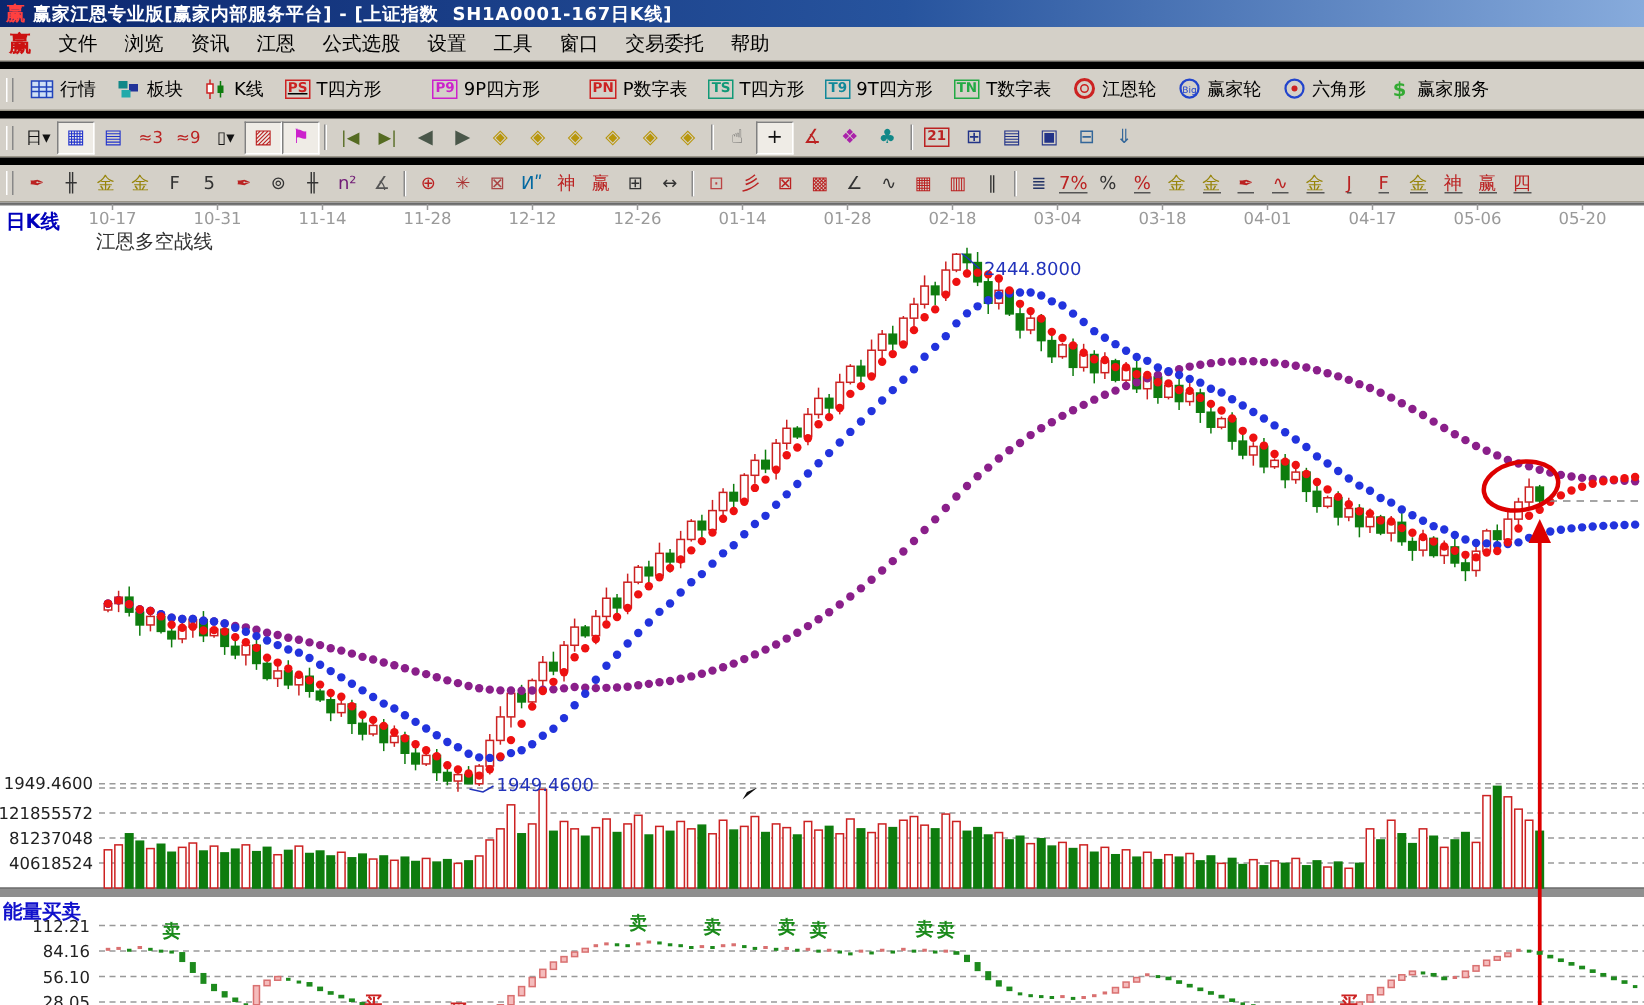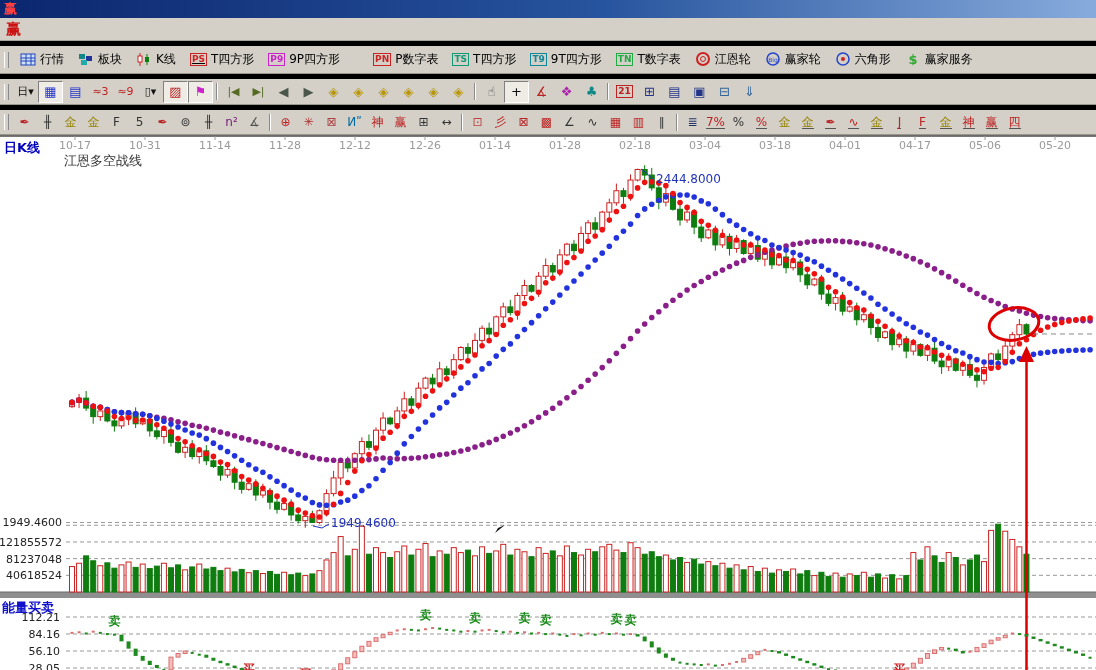--- a/index.html
+++ b/index.html
@@ -26,24 +26,37 @@
   .t3 .tbtn{min-width:21px;height:18px;font-size:12px;}
   .u span{border-bottom:1px solid #555;}
   .chart{position:relative;width:1096px;height:551px;background:#fff;border-top:1px solid #6b6b6b;}
   svg{font-family:"DejaVu Sans","Liberation Sans",sans-serif;display:block;}
 </style>
 </head>
 <body>
 
 <div class="titlebar">
   <span class="tlogo">赢</span>
+  <span class="ttext">赢家江恩专业版[赢家内部服务平台] - [上证指数  SH1A0001-167日K线]</span>
 </div>
 
 <div class="menubar">
   <span class="mlogo">赢</span>
+  <div id="menu-items" style="display:flex">
+      <span class="menu-item">文件</span>
+      <span class="menu-item">浏览</span>
+      <span class="menu-item">资讯</span>
+      <span class="menu-item">江恩</span>
+      <span class="menu-item">公式选股</span>
+      <span class="menu-item">设置</span>
+      <span class="menu-item">工具</span>
+      <span class="menu-item">窗口</span>
+      <span class="menu-item">交易委托</span>
+      <span class="menu-item">帮助</span>
+    </div>
 </div>
 
 <div class="toolbar t1" id="toolbar-main">
     <span class="grip"></span>
     <div class="tb1-item">
       <span style="display: inline-flex;">
         <svg width="16" height="15">
           <rect x="1" y="2" width="14" height="11" fill="#cfe0f5" stroke="#2244bb"></rect>
           <line x1="1" y1="6" x2="15" y2="6" stroke="#2244bb"></line>
           <line x1="1" y1="9" x2="15" y2="9" stroke="#2244bb"></line>
@@ -74,21 +87,21 @@
       </span>
       <span>K线</span>
     </div>
     <div class="tb1-item">
       <span style="display: inline-flex; text-decoration: underline;">
         <span class="badge" style="color: rgb(204, 34, 34); border-color: rgb(204, 34, 34);">PS</span>
       </span>
       <span>T四方形</span>
     </div>
     <div class="tb1-item">
-      <span style="display: inline-flex;">
+      <span style="display: inline-flex; margin-left: 20px;">
         <span class="badge" style="color: rgb(204, 34, 204); border-color: rgb(204, 34, 204);">P9</span>
       </span>
       <span>9P四方形</span>
     </div>
     <div class="tb1-item">
       <span style="display: inline-flex;">
         <span class="badge" style="color: rgb(204, 34, 34); border-color: rgb(204, 34, 34); margin-left: 19px;">PN</span>
       </span>
       <span>P数字表</span>
     </div>

